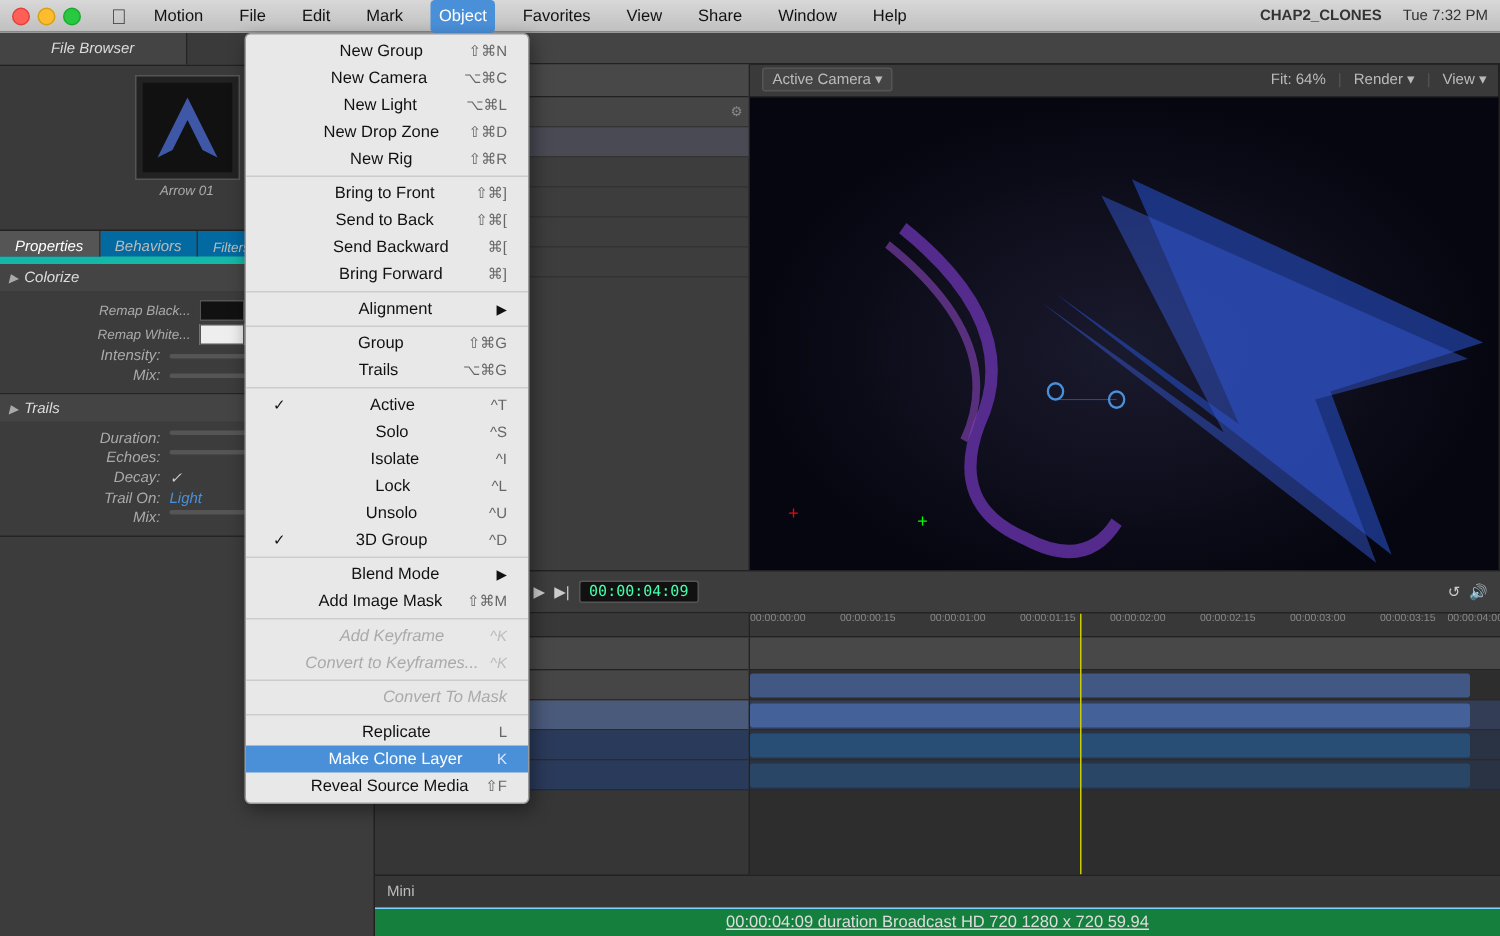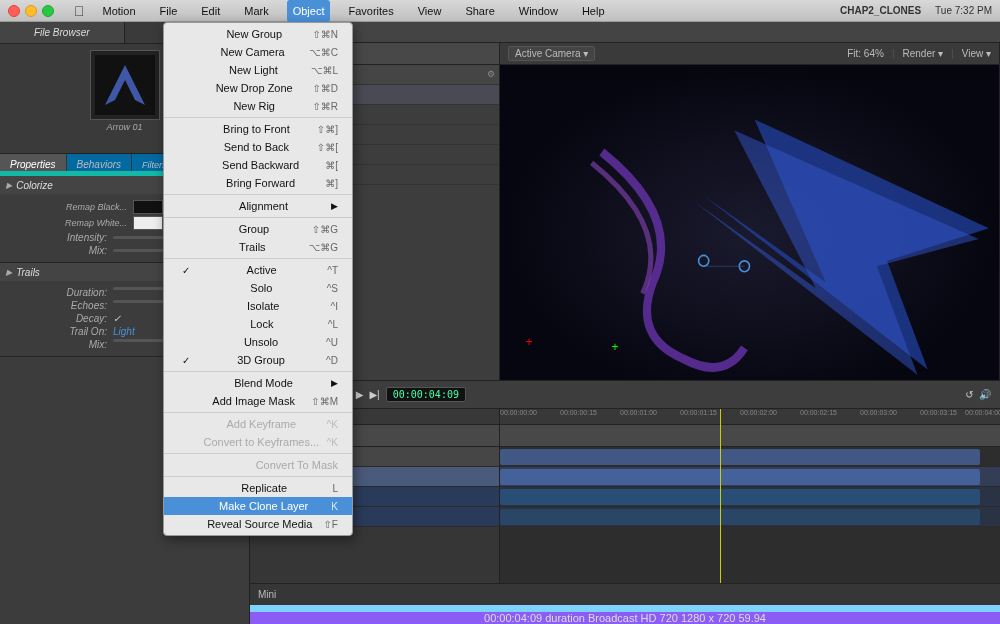--- a/index.html
+++ b/index.html
@@ -82,21 +82,21 @@
       padding: 2px 14px 2px 18px;
       font-size: 11px;
       color: #111;
       cursor: pointer;
       height: 18px;
     }
     .dm-item.active { background: #4a90d9; color: white; }
     .dm-separator { height: 1px; background: #ccc; margin: 2px 0; }
     .dm-shortcut { font-size: 10px; color: #666; }
     .dm-item.active .dm-shortcut { color: #dce8ff; }
-    .dm-item.disabled { color: #aaa; pointer-events: none; }
+    .dm-item.disabled { color: #aaa; pointer-events: none; font-style: italic; }
     .dm-item.disabled .dm-shortcut { color: #bbb; }
     .dm-checkmark { width: 14px; font-size: 10px; }
     .dm-arrow { font-size: 9px; }
 
     
     .center-area { flex: 1; display: flex; flex-direction: column; }
 
     
     .center-tabs { display: flex; height: 22px; background: #444; border-bottom: 1px solid #222; align-items: center; padding: 0 8px; gap: 20px; }
     .center-tab { font-size: 11px; color: #bbb; cursor: pointer; }
@@ -115,21 +115,21 @@
 
     
     .timeline-area { height: 240px; background: #2d2d2d; display: flex; flex-direction: column; border-top: 1px solid #222; }
     .timeline-tracks { flex: 1; display: flex; }
     .track-labels { width: 250px; background: #363636; border-right: 1px solid #222; flex-shrink: 0; }
     .track-label-item { height: 20px; display: flex; align-items: center; padding: 0 8px; font-size: 10px; color: #bbb; border-bottom: 1px solid #2a2a2a; }
     .track-content { flex: 1; position: relative; background: #2d2d2d; overflow: hidden; }
     .track-header-ruler { height: 16px; background: #383838; border-bottom: 1px solid #222; display: flex; align-items: center; font-size: 8px; color: #888; padding: 0 4px; overflow: hidden; }
 
     
-    .status-bar { height: 20px; background: #8b5cf6; display: flex; align-items: center; justify-content: center; border-top: 7px solid #7dd3fc; }
+    .status-bar { height: 20px; background: #15803d; display: flex; align-items: center; justify-content: center; border-top: 1px solid #7dd3fc; text-decoration: underline; }
 
     
     .canvas-bg { width: 100%; height: 100%; background: #0a0a14; position: relative; overflow: hidden; }
 
     
     .viewer-top-bar { height: 22px; background: #3a3a3a; display: flex; align-items: center; padding: 0 8px; gap: 8px; font-size: 10px; color: #bbb; border-bottom: 1px solid #222; }
     .vtb-sep { color: #555; }
     .pb-timecode { background: #111; border: 1px solid #555; padding: 2px 6px; font-size: 10px; color: #4fa; font-family: monospace; border-radius: 2px; }
 
     .mini-bar { height: 22px; background: #363636; display: flex; align-items: center; padding: 0 8px; font-size: 10px; color: #bbb; border-top: 1px solid #222; }

